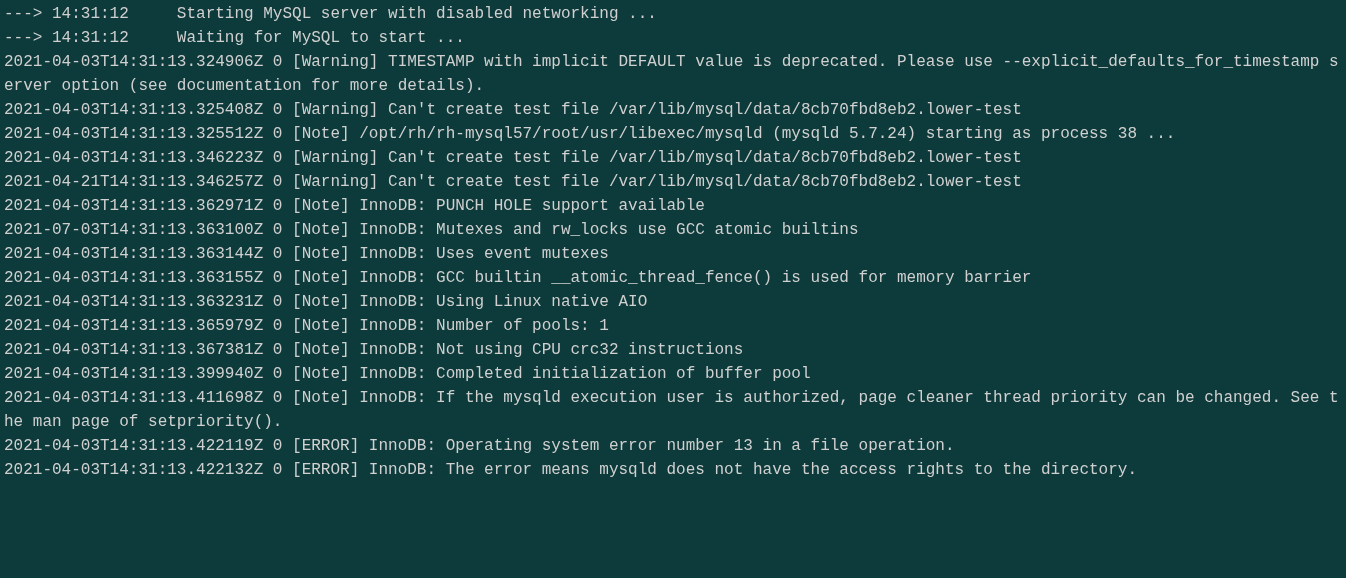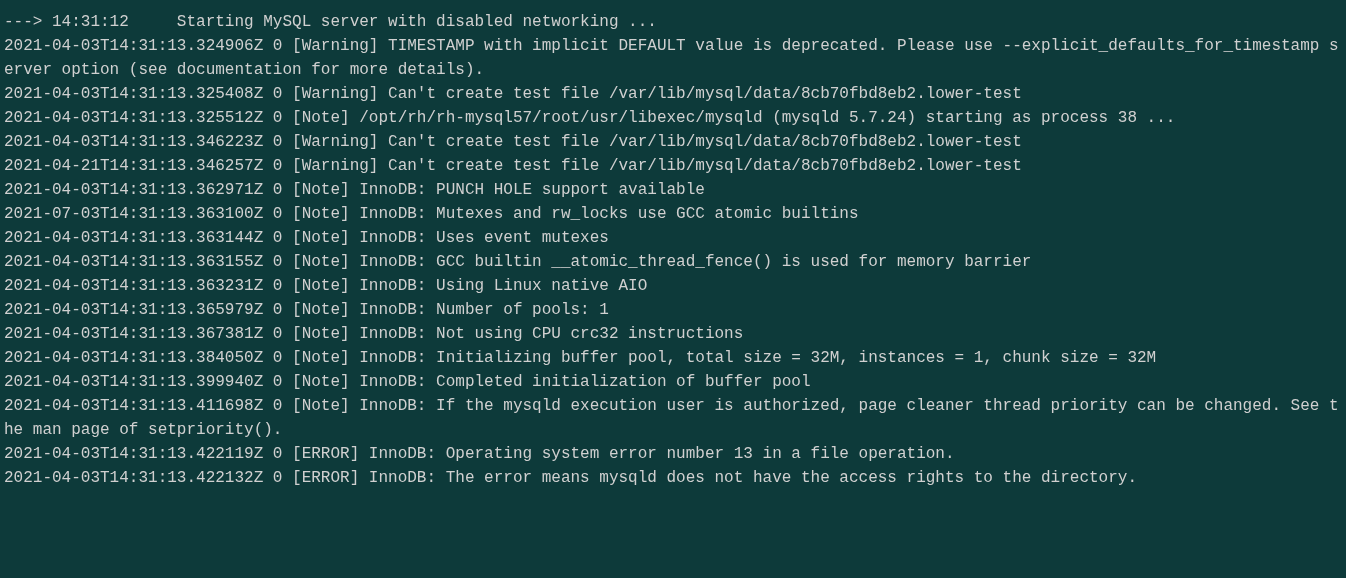--- a/index.html
+++ b/index.html
@@ -8,21 +8,21 @@
     background: #0d3a3a;
     color: #d0d0d0;
     font-family: "Consolas", "Menlo", "Courier New", monospace;
     font-size: 16px;
     line-height: 24px;
     width: 1346px;
     overflow: hidden;
   }
   .terminal {
     position: relative;
-    padding: 10px 4px 4px 4px;
+    padding: 2px 4px 4px 4px;
     width: 1346px;
     box-sizing: border-box;
   }
   .line {
     white-space: pre-wrap;
     word-break: break-all;
   }
   .annotation {
     position: absolute;
     color: #ff2a2a;
@@ -40,33 +40,33 @@
     border: 2px solid #ff2a2a;
     pointer-events: none;
     box-sizing: border-box;
   }
 </style>
 </head>
 <body>
 
 <div class="terminal">
   <div class="line">---&gt; 14:31:12     Starting MySQL server with disabled networking ...</div>
+  <div class="line">---&gt; 14:31:12     Waiting for MySQL to start ...</div>
   <div class="line">2021-04-03T14:31:13.324906Z 0 [Warning] TIMESTAMP with implicit DEFAULT value is deprecated. Please use --explicit_defaults_for_timestamp server option (see documentation for more details).</div>
   <div class="line">2021-04-03T14:31:13.325408Z 0 [Warning] Can't create test file /var/lib/mysql/data/8cb70fbd8eb2.lower-test</div>
   <div class="line">2021-04-03T14:31:13.325512Z 0 [Note] /opt/rh/rh-mysql57/root/usr/libexec/mysqld (mysqld 5.7.24) starting as process 38 ...</div>
   <div class="line">2021-04-03T14:31:13.346223Z 0 [Warning] Can't create test file /var/lib/mysql/data/8cb70fbd8eb2.lower-test</div>
   <div class="line">2021-04-21T14:31:13.346257Z 0 [Warning] Can't create test file /var/lib/mysql/data/8cb70fbd8eb2.lower-test</div>
   <div class="line">2021-04-03T14:31:13.362971Z 0 [Note] InnoDB: PUNCH HOLE support available</div>
   <div class="line">2021-07-03T14:31:13.363100Z 0 [Note] InnoDB: Mutexes and rw_locks use GCC atomic builtins</div>
   <div class="line">2021-04-03T14:31:13.363144Z 0 [Note] InnoDB: Uses event mutexes</div>
   <div class="line">2021-04-03T14:31:13.363155Z 0 [Note] InnoDB: GCC builtin __atomic_thread_fence() is used for memory barrier</div>
   <div class="line">2021-04-03T14:31:13.363231Z 0 [Note] InnoDB: Using Linux native AIO</div>
   <div class="line">2021-04-03T14:31:13.365979Z 0 [Note] InnoDB: Number of pools: 1</div>
   <div class="line">2021-04-03T14:31:13.367381Z 0 [Note] InnoDB: Not using CPU crc32 instructions</div>
-  <div class="line">2021-04-03T14:31:13.384050Z 0 [Note] InnoDB: Initializing buffer pool, total size = 32M, instances = 1, chunk size = 32M</div>
   <div class="line">2021-04-03T14:31:13.399940Z 0 [Note] InnoDB: Completed initialization of buffer pool</div>
   <div class="line">2021-04-03T14:31:13.411698Z 0 [Note] InnoDB: If the mysqld execution user is authorized, page cleaner thread priority can be changed. See the man page of setpriority().</div>
   <div class="line">2021-04-03T14:31:13.422119Z 0 [ERROR] InnoDB: Operating system error number 13 in a file operation.</div>
   <div class="line">2021-04-03T14:31:13.422132Z 0 [ERROR] InnoDB: The error means mysqld does not have the access rights to the directory.</div>
 
   <div class="annotation" style="left:297px; top:506px;">
     <span># 由于宿主机持久化存储的映射目录所有者与所属组不为 </span><span class="yellow">UID 27</span><span> 导致，mysql容器进程无法访问该目录！</span>
   </div>
 
   <div class="error-box" style="left:297px; top:524px; width:886px; height:53px;"></div>

